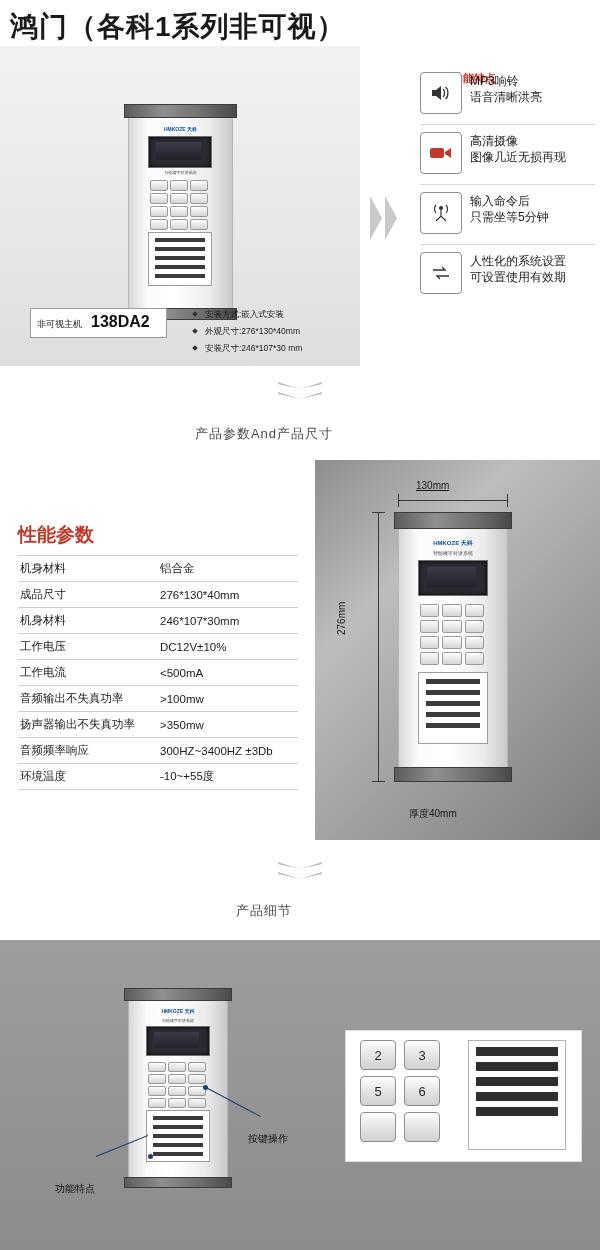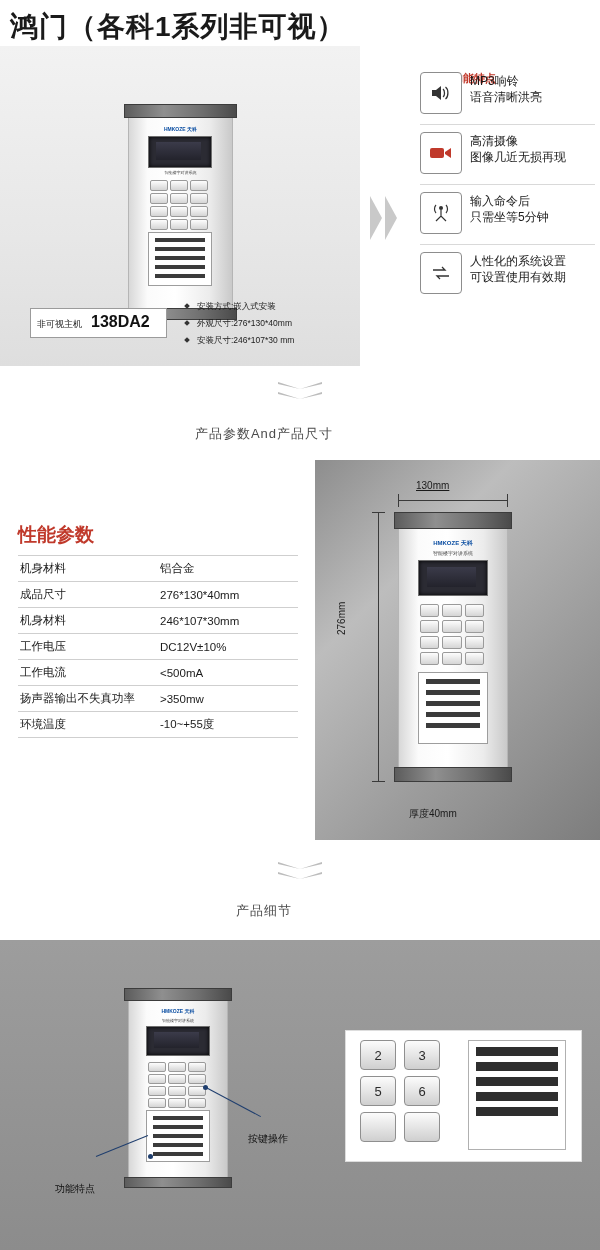--- a/index.html
+++ b/index.html
@@ -83,21 +83,21 @@
     position:absolute;left:185px;top:255px;width:180px;
   }
   .specs li{
     list-style:none;font-size:8.5px;color:#1b1b1b;margin:0 0 5px 0;
     position:relative;padding-left:12px;
   }
   .specs li:before{
     content:"";position:absolute;left:0;top:3px;width:4px;height:4px;
     background:#333;transform:rotate(45deg);
   }
-  .specs{padding:0;margin:0;}
+  .specs{padding:0;margin:8px;}
 
   
   .bigarrow{position:absolute;left:370px;top:150px;}
   .bigarrow i{
     display:block;width:0;height:0;float:left;margin-right:3px;
     border-top:22px solid transparent;border-bottom:22px solid transparent;
     border-left:12px solid #c9c9c9;
   }
 
   
@@ -332,22 +332,30 @@
           </tr>
       <tr>
             <td class="k">工作电压</td>
             <td class="v">DC12V±10%</td>
           </tr>
       <tr>
             <td class="k">工作电流</td>
             <td class="v">&lt;500mA</td>
           </tr>
       <tr>
+            <td class="k">音频输出不失真功率</td>
+            <td class="v">&gt;100mw</td>
+          </tr>
+      <tr>
             <td class="k">扬声器输出不失真功率</td>
             <td class="v">&gt;350mw</td>
+          </tr>
+      <tr>
+            <td class="k">音频频率响应</td>
+            <td class="v">300HZ~3400HZ ±3Db</td>
           </tr>
       <tr>
             <td class="k">环境温度</td>
             <td class="v">-10~+55度</td>
           </tr>
     </tbody>
       </table>
 
     <div class="dimtop">130mm</div>
     <div class="dimside">276mm</div>

